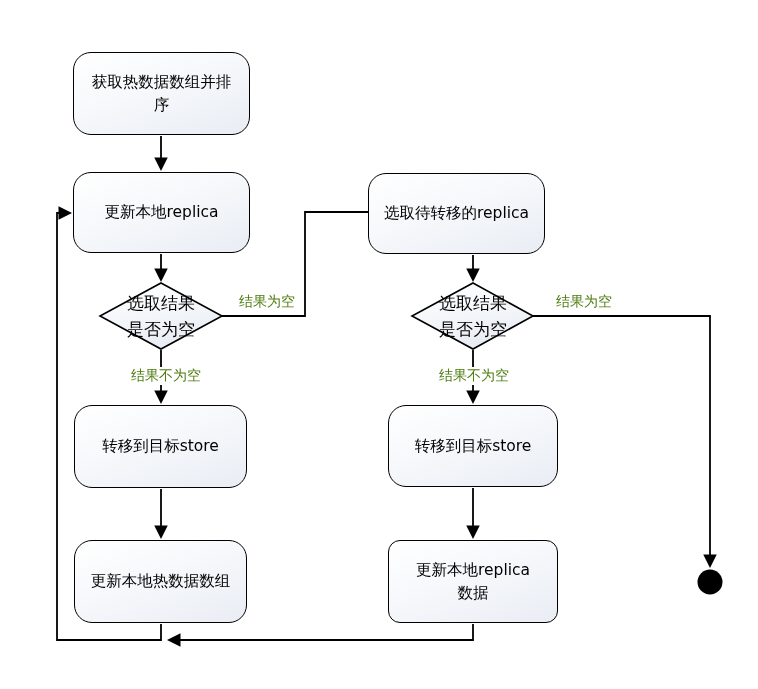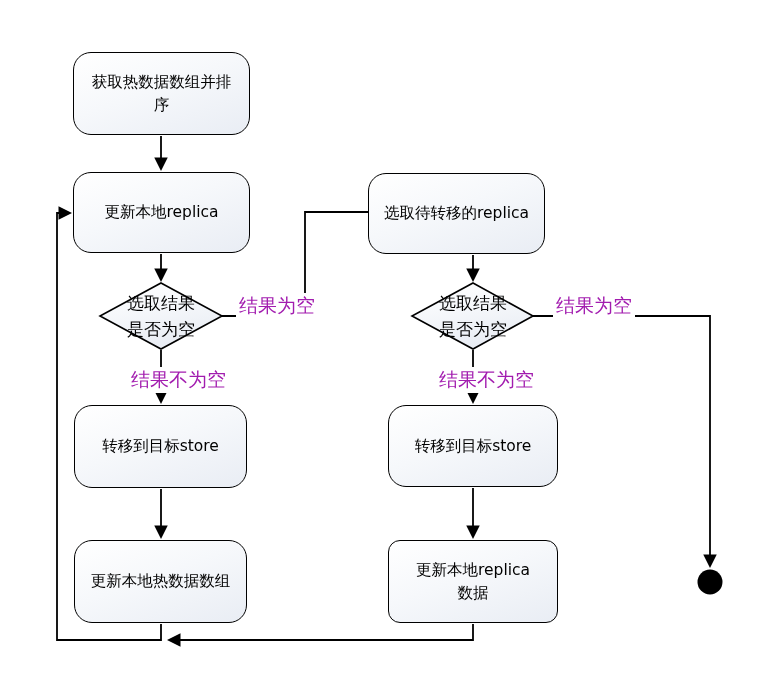--- a/index.html
+++ b/index.html
@@ -28,21 +28,21 @@
     position:absolute;
     display:flex;align-items:center;justify-content:center;
     text-align:center;
     font-size:17px;color:#000;
     white-space:pre-line;
     line-height:1.55;
     pointer-events:none;
   }
   .edge-label{
     position:absolute;
-    font-size:19px;color:#a21caf;
+    font-size:14px;color:#4d7c0f;
     background:#ffffff;
     padding:0 3px;
     white-space:nowrap;
   }
   
   #n-get-hot    {left:73px; top:52px;  width:177px;height:83px;}
   #n-sel-lease  {left:73px; top:172px; width:177px;height:81px;}
   #n-mv-lease   {left:74px; top:405px; width:173px;height:83px;}
   #n-upd-hot    {left:74px; top:540px; width:173px;height:83px;}
   #n-sel-rep    {left:368px;top:173px; width:177px;height:81px;}

